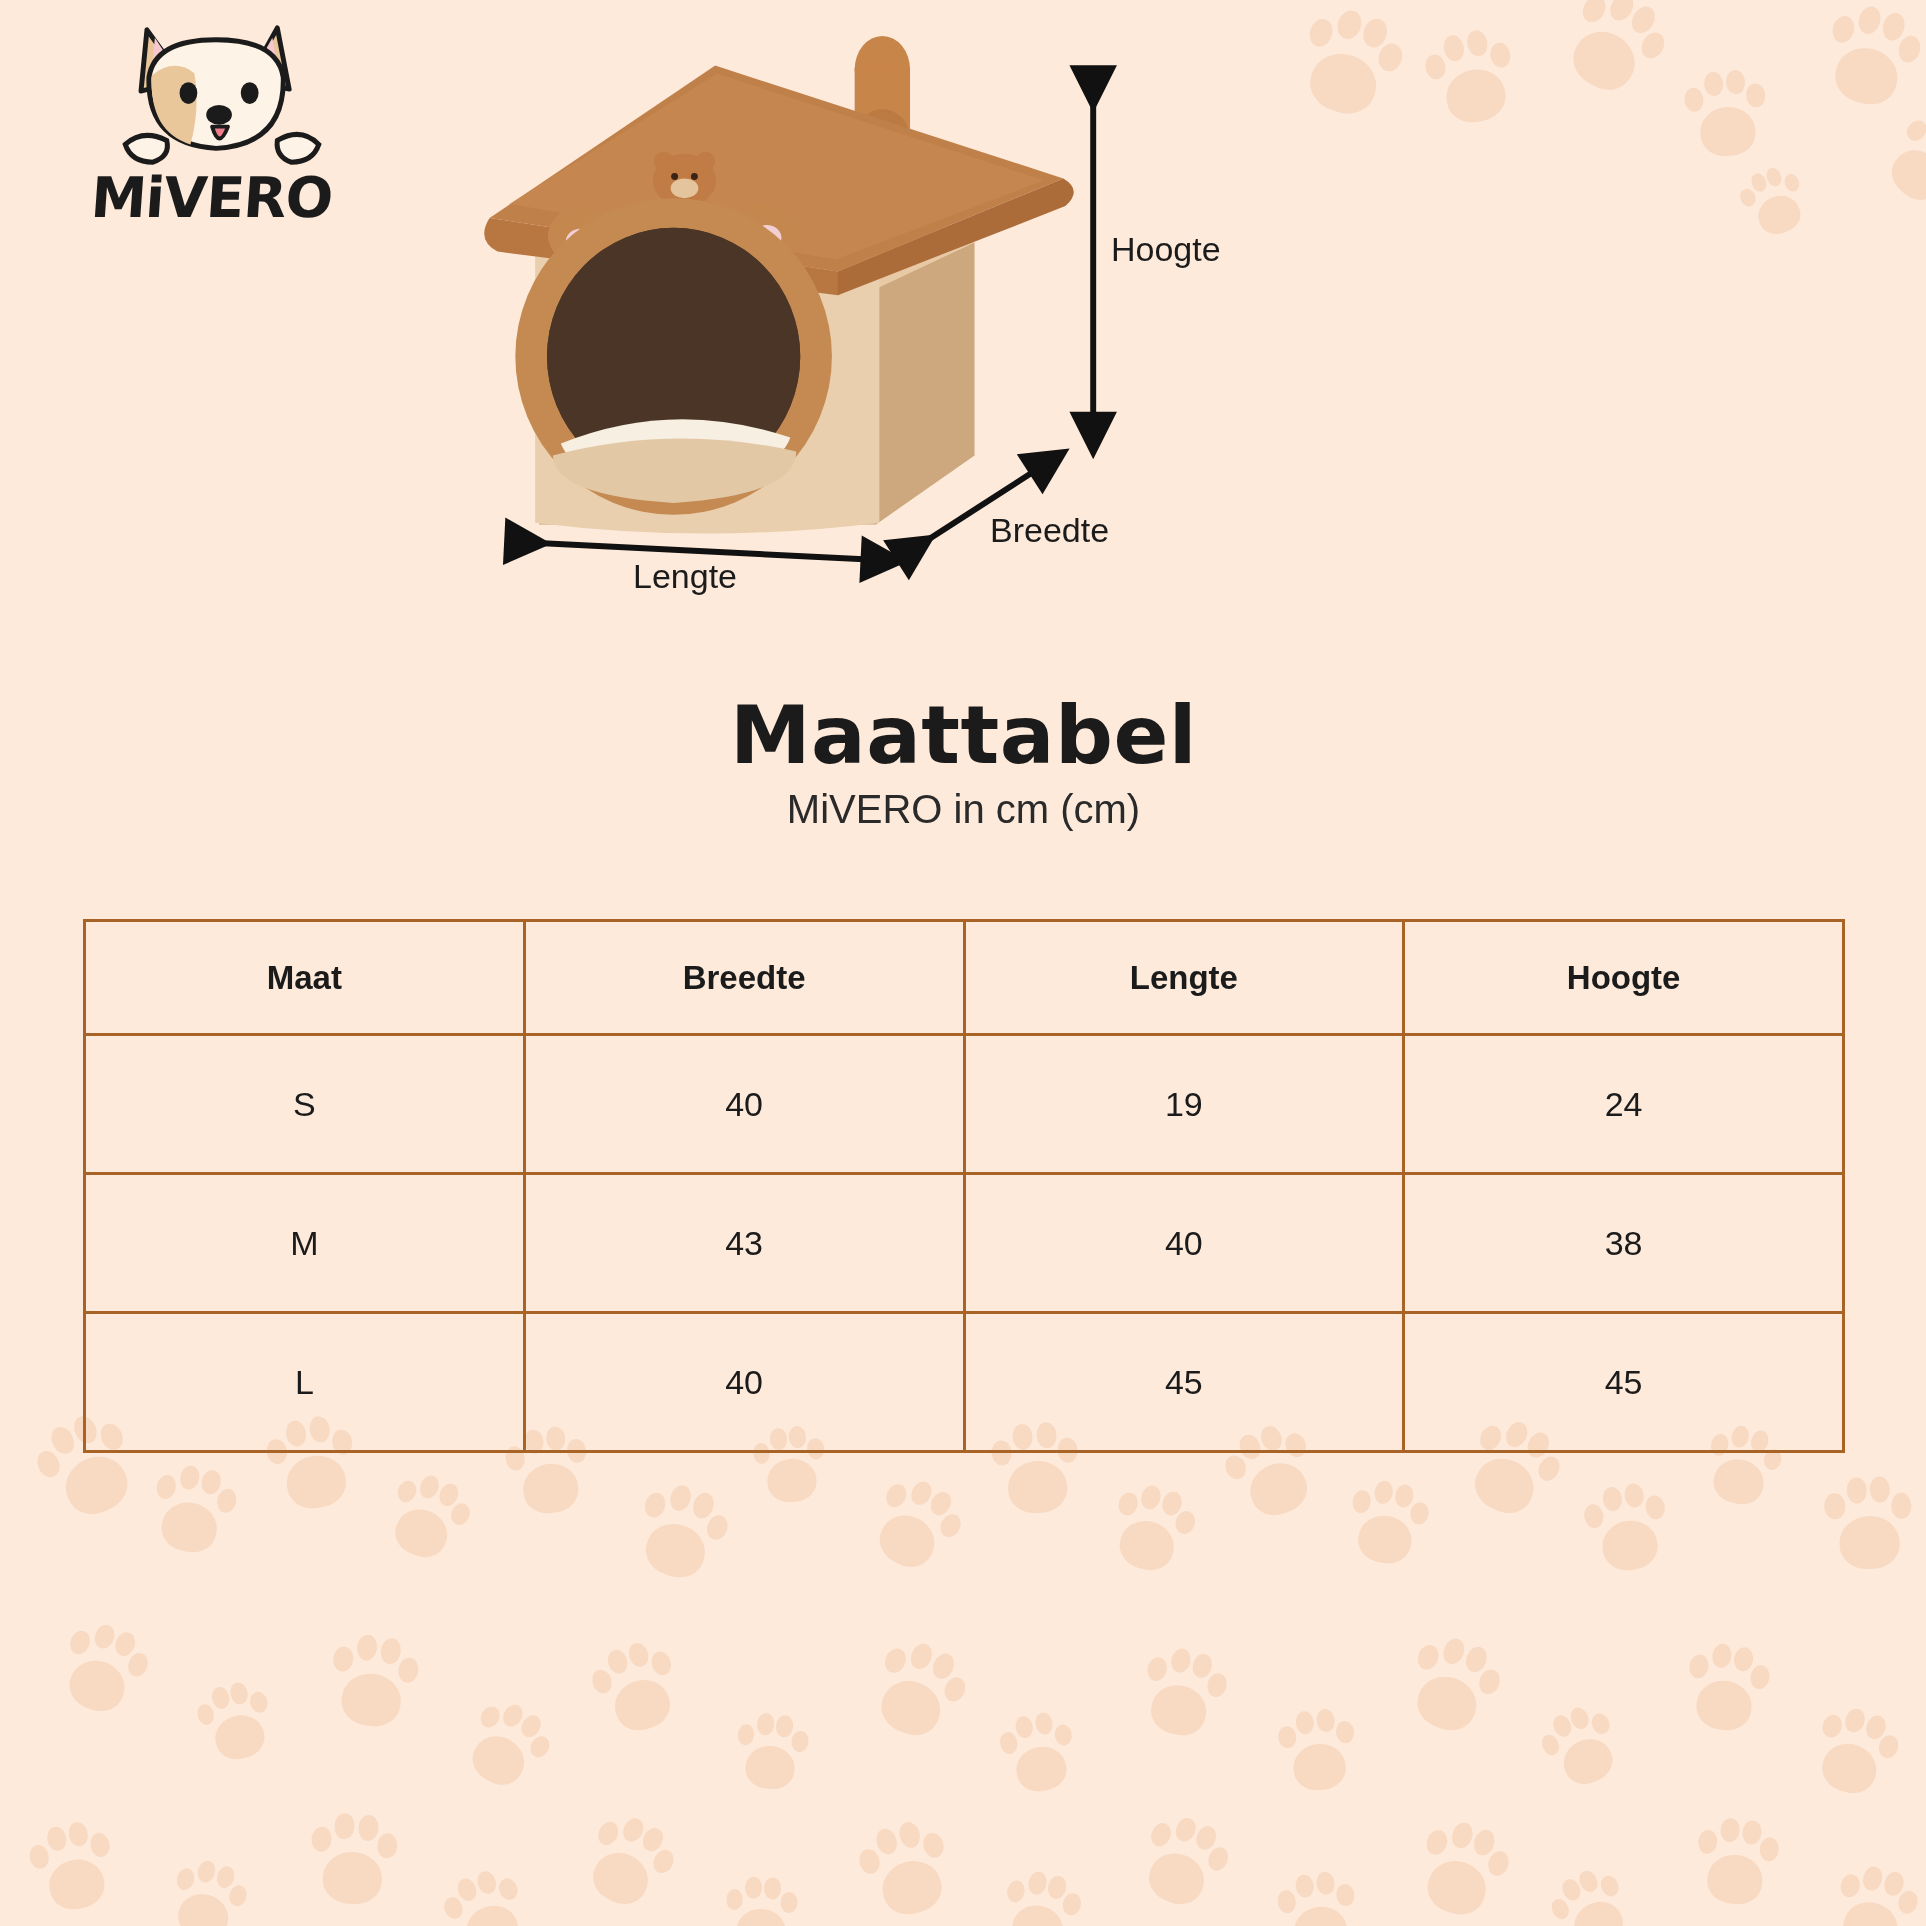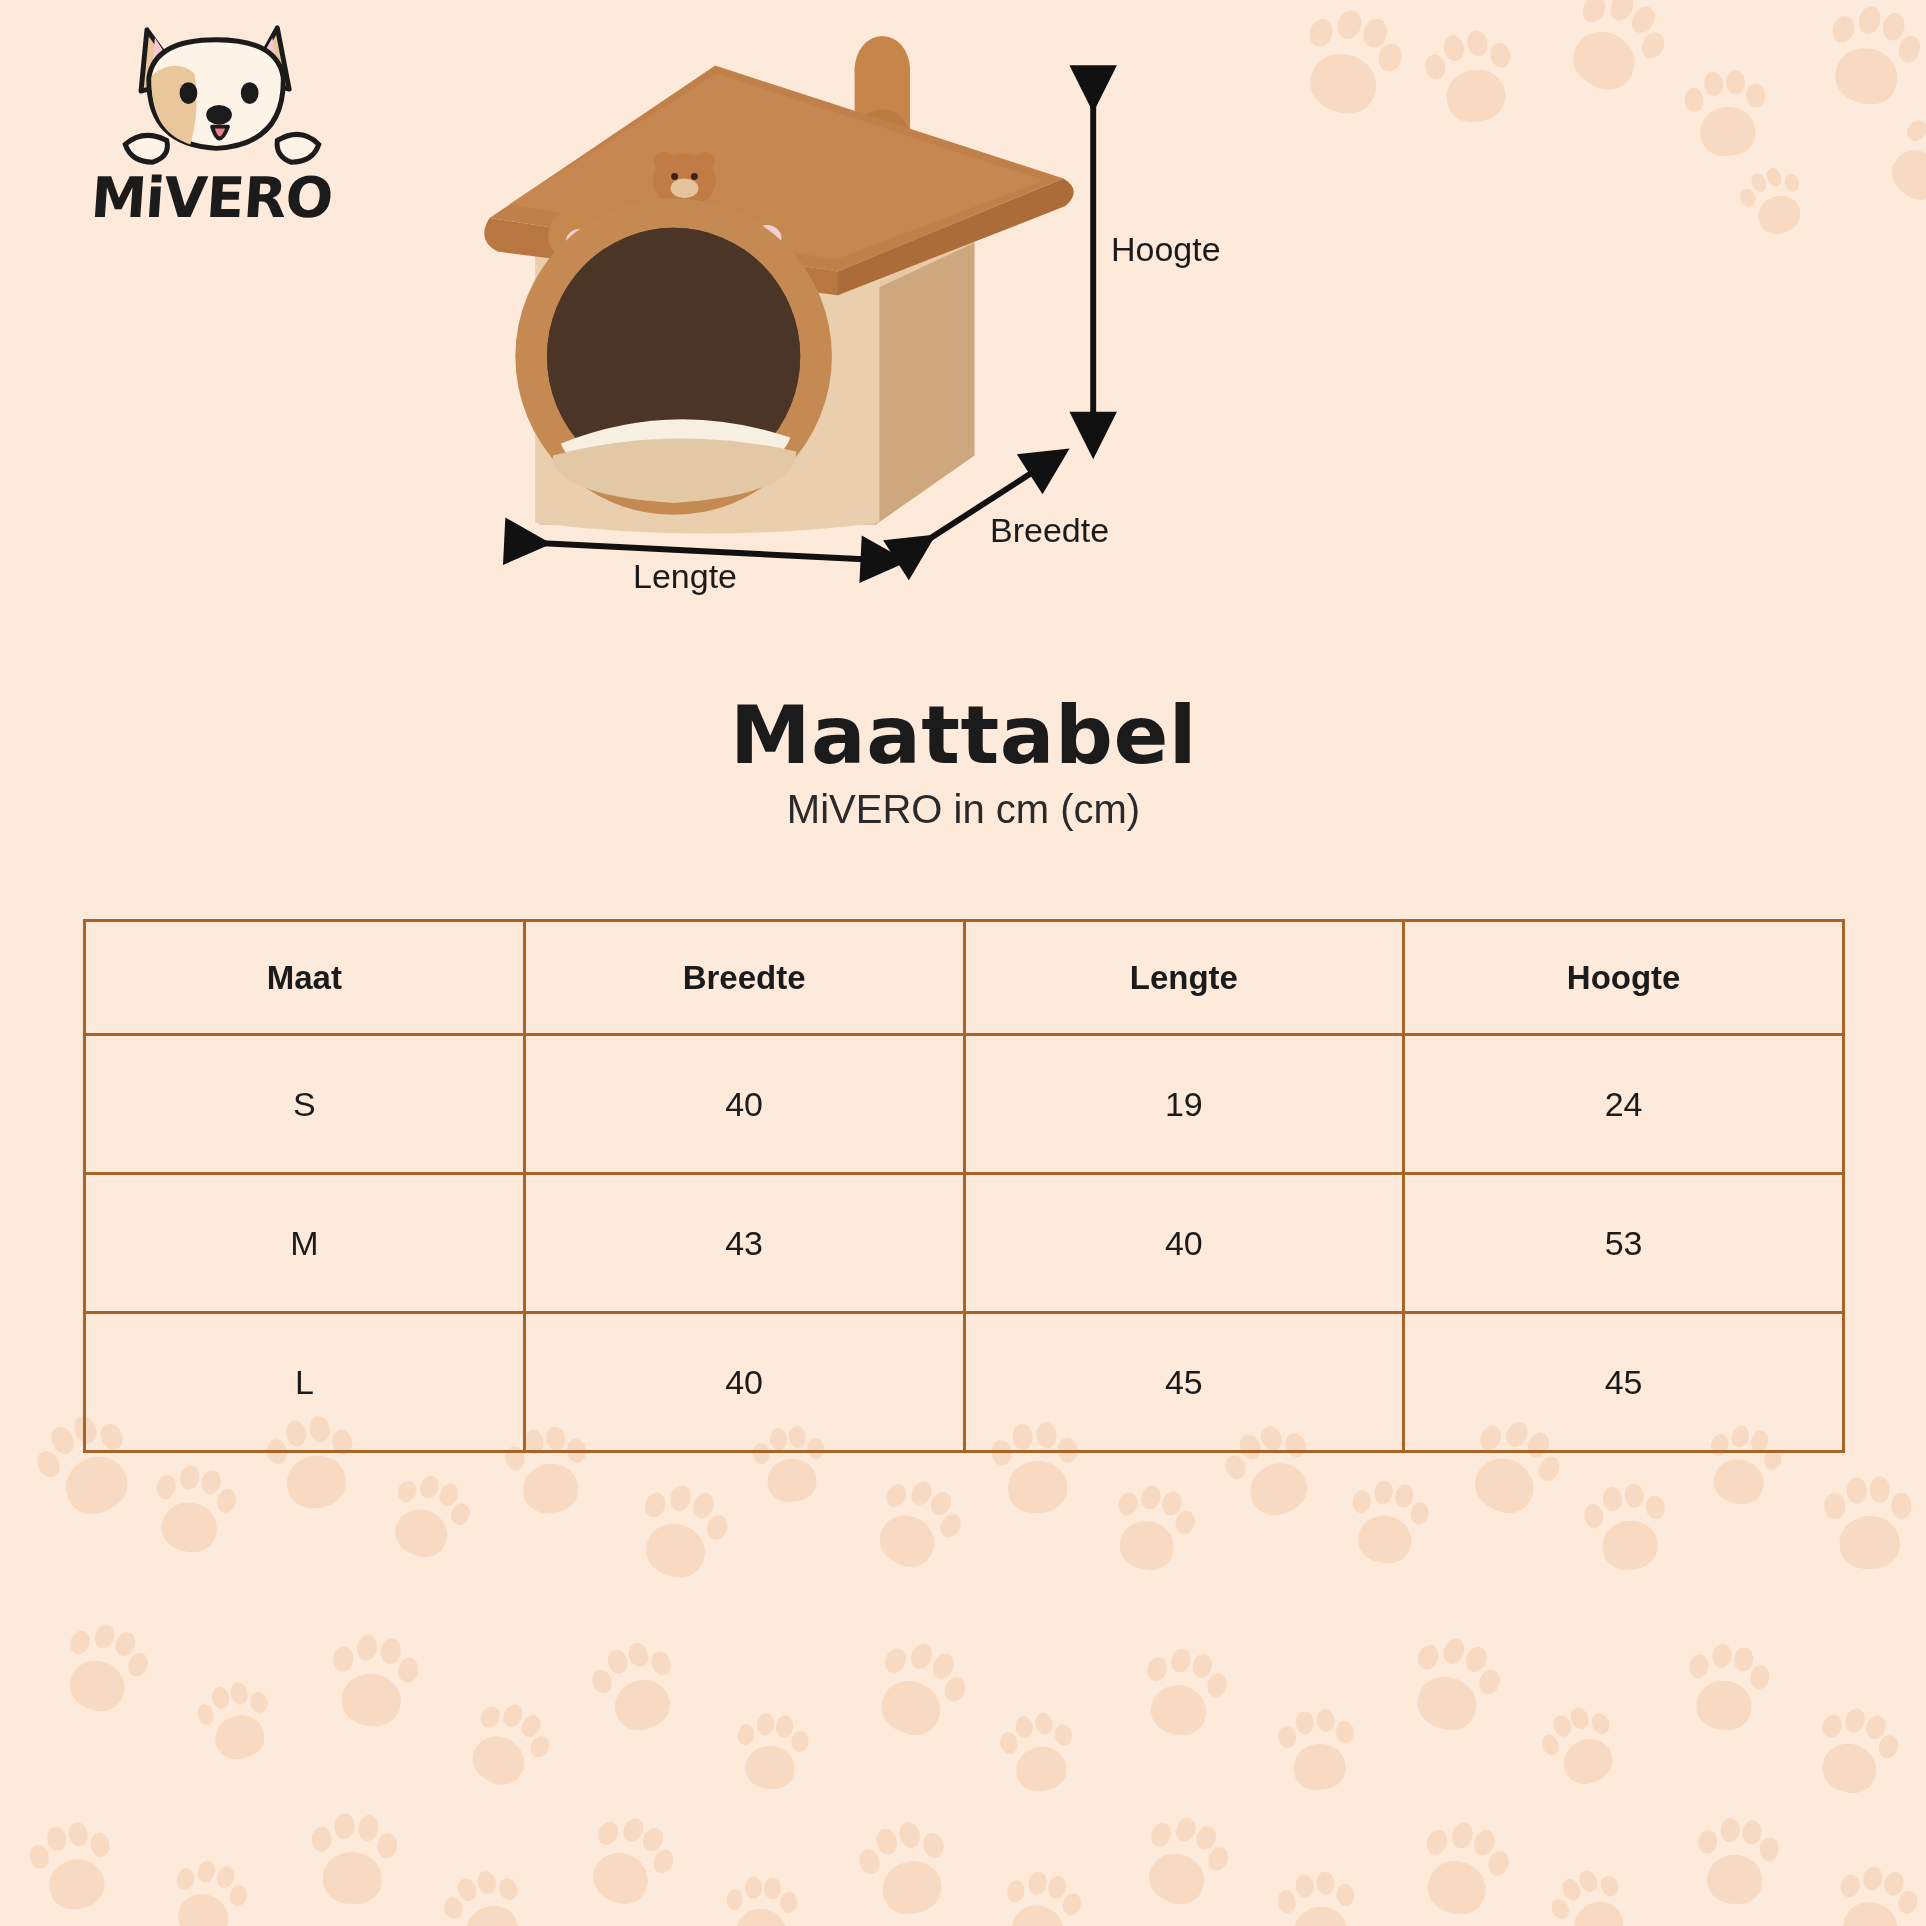--- a/index.html
+++ b/index.html
@@ -596,21 +596,21 @@
       <tr>
         <td>S</td>
         <td>40</td>
         <td>19</td>
         <td>24</td>
       </tr>
       <tr>
         <td>M</td>
         <td>43</td>
         <td>40</td>
-        <td>53</td>
+        <td>38</td>
       </tr>
       <tr>
         <td>L</td>
         <td>40</td>
         <td>45</td>
         <td>45</td>
       </tr>
     </tbody>
   </table>
 </div>

